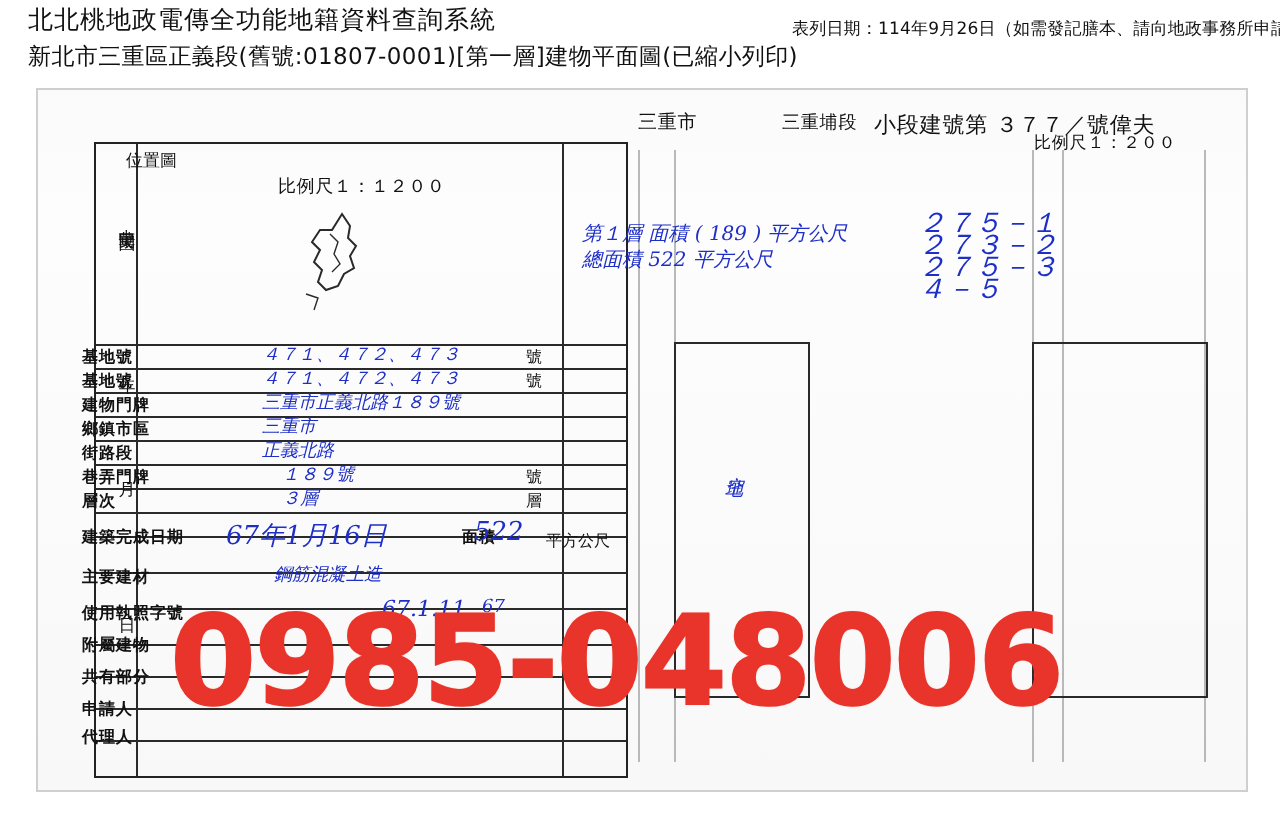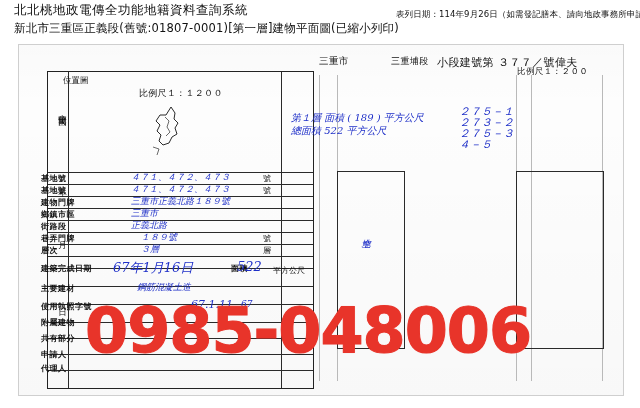--- a/index.html
+++ b/index.html
@@ -108,22 +108,22 @@
   .hw-sm{font-size:9px;}
 
   .note-block{
     position:absolute;left:272px;top:66px;width:180px;height:52px;
     color:#1e2fc8;font-size:10px;line-height:13px;font-style:italic;
     font-family:"DejaVu Serif","Liberation Serif",serif;
     white-space:nowrap;
   }
   .note-col{
     position:absolute;left:440px;top:62px;
-    color:#1e2fc8;font-size:11px;line-height:11px;font-style:italic;
-    font-family:Liberation Mono, monospace;
+    color:#1e2fc8;font-size:14px;line-height:11px;font-style:italic;
+    font-family:Liberation Serif, serif;
   }
 
   
   .rbox{
     position:absolute;border:1.2px solid #2a2a2a;
   }
   .rbox-lbl{
     position:absolute;font-size:9px;letter-spacing:1px;
     writing-mode:vertical-rl;text-orientation:upright;
   }

